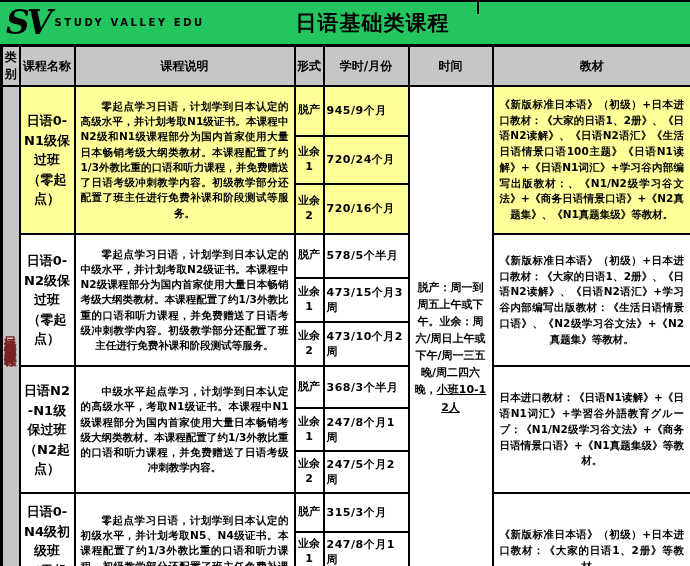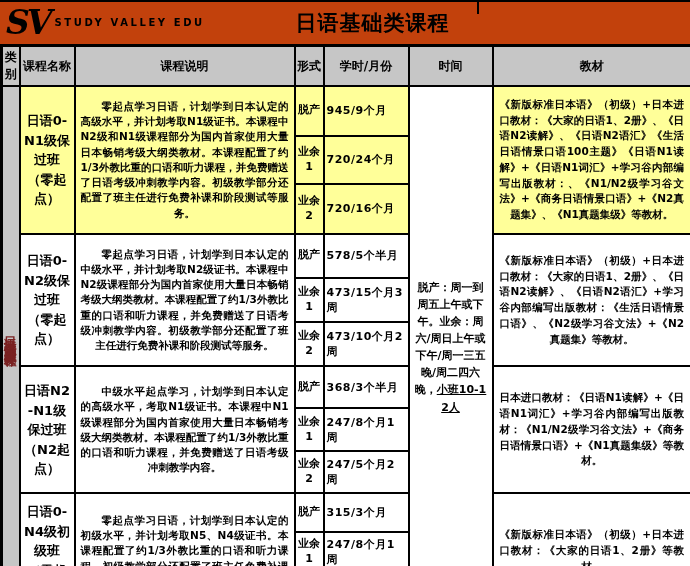--- a/index.html
+++ b/index.html
@@ -1,21 +1,21 @@
 <!DOCTYPE html>
 <html><head>
 <meta charset="utf-8">
 <style>
   html,body{margin:0;padding:0;}
   body{
     width:690px;height:566px;overflow:hidden;background:#fff;color:#000;
     font-family:"DejaVu Sans","Liberation Sans",sans-serif;font-weight:bold;
   }
   
-  .topbar{position:relative;height:42px;border-top:2px solid #000;background:#c2410c;}
+  .topbar{position:relative;height:42px;border-top:2px solid #000;background:#22c55e;}
   .logo{position:absolute;left:6px;top:3px;display:flex;align-items:center;}
   .logo-mark{font-size:33px;font-weight:900;font-style:italic;letter-spacing:-3px;
     font-family:"DejaVu Serif","Liberation Serif",serif;line-height:36px;margin-right:5px;}
   .logo-lines{display:flex;flex-direction:column;line-height:1.25;}
   .lg-jp{font-size:13.5px;}
   .lg-en{font-size:10px;letter-spacing:2.6px;}
   .title{position:absolute;left:55px;right:0;top:7px;text-align:center;font-size:21px;letter-spacing:1px;}
   .stub{position:absolute;left:477px;top:0;width:2px;height:12px;background:#000;}
   
   table{border-collapse:collapse;table-layout:fixed;width:690px;border:3px solid #000;}
@@ -108,21 +108,21 @@
     <tr style="height:42px">
       <td class="form">业余2</td>
       <td class="hours">473/10个月2周</td>
     </tr>
 
     <tr style="height:42px">
       <td class="name" rowspan="3">日语N2-N1级保过班（N2起点）</td>
       <td class="desc" rowspan="3">中级水平起点学习，计划学到日本认定的高级水平，考取N1级证书。本课程中N1级课程部分为国内首家使用大量日本畅销考级大纲类教材。本课程配置了约1/3外教比重的口语和听力课程，并免费赠送了日语考级冲刺教学内容。</td>
       <td class="form">脱产</td>
       <td class="hours">368/3个半月</td>
-      <td class="books" rowspan="3">日本进口教材：《日语N1读解》+《日语N1词汇》+学习谷内部编写出版教材：《N1/N2级学习谷文法》+《商务日语情景口语》+《N1真题集级》等教材。</td>
+      <td class="books" rowspan="3">日本进口教材：《日语N1读解》+《日语N1词汇》+学習谷外語教育グループ：《N1/N2级学习谷文法》+《商务日语情景口语》+《N1真题集级》等教材。</td>
     </tr>
     <tr style="height:43px">
       <td class="form">业余1</td>
       <td class="hours">247/8个月1周</td>
     </tr>
     <tr style="height:42px">
       <td class="form">业余2</td>
       <td class="hours">247/5个月2周</td>
     </tr>
 

